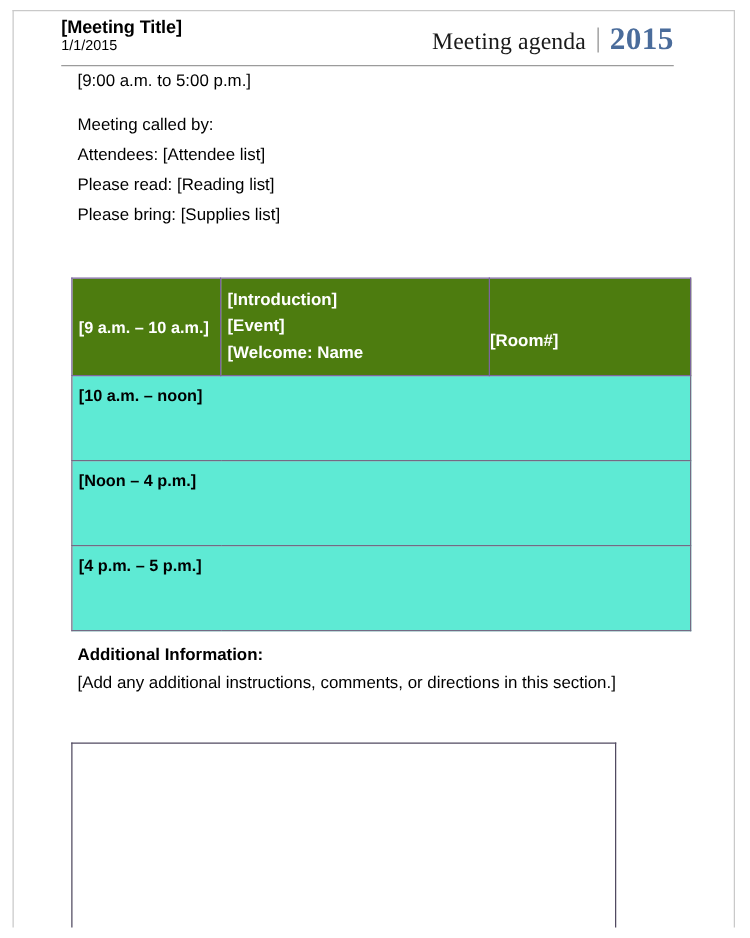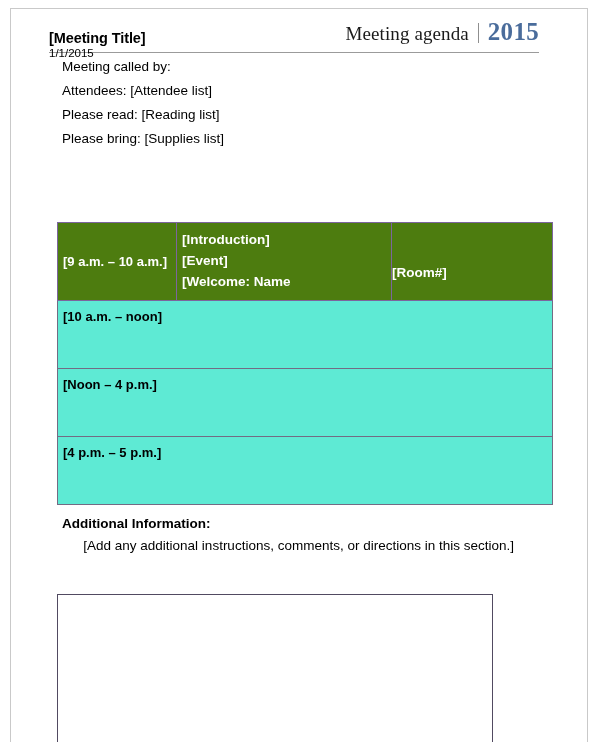--- a/index.html
+++ b/index.html
@@ -35,21 +35,21 @@
     left: 38px;
     top: 2px;
     width: 490px;
     height: 42px;
     border-bottom: 1px solid #9b9b9b;
     box-sizing: border-box;
   }
   .hdr-left {
     position: absolute;
     left: 0;
-    top: 19px;
+    top: 3px;
   }
   .meeting-title {
     font-size: 14.5px;
     font-weight: bold;
     color: #000000;
     line-height: 17px;
     letter-spacing: -0.1px;
     white-space: nowrap;
   }
   .meeting-date {
@@ -186,21 +186,20 @@
     font-size: 13.5px;
     font-weight: bold;
     color: #000000;
     line-height: 19px;
   }
   .addl-body {
     font-size: 13.5px;
     color: #000000;
     line-height: 26px;
     width: 452px;
-    text-align: right;
   }
 
   .notes-box {
     position: absolute;
     left: 46px;
     top: 585px;
     width: 436px;
     height: 151px;
     box-sizing: border-box;
     background: #ffffff;
@@ -219,20 +218,21 @@
       <div class="meeting-date">1/1/2015</div>
     </div>
     <div class="hdr-right">
       <span class="agenda-label">Meeting agenda</span>
       <span class="hdr-divider"></span>
       <span class="agenda-year">2015</span>
     </div>
   </div>
 
   <div class="intro">
+    <div class="intro-hours">[9:00 a.m. to 5:00 p.m.]</div>
     <div class="intro-line">Meeting called by:</div>
     <div class="intro-line">Attendees: [Attendee list]</div>
     <div class="intro-line">Please read: [Reading list]</div>
     <div class="intro-line">Please bring: [Supplies list]</div>
   </div>
 
   <table class="agenda-table">
     <tbody>
       <tr class="row-head">
         <td class="c-time">

